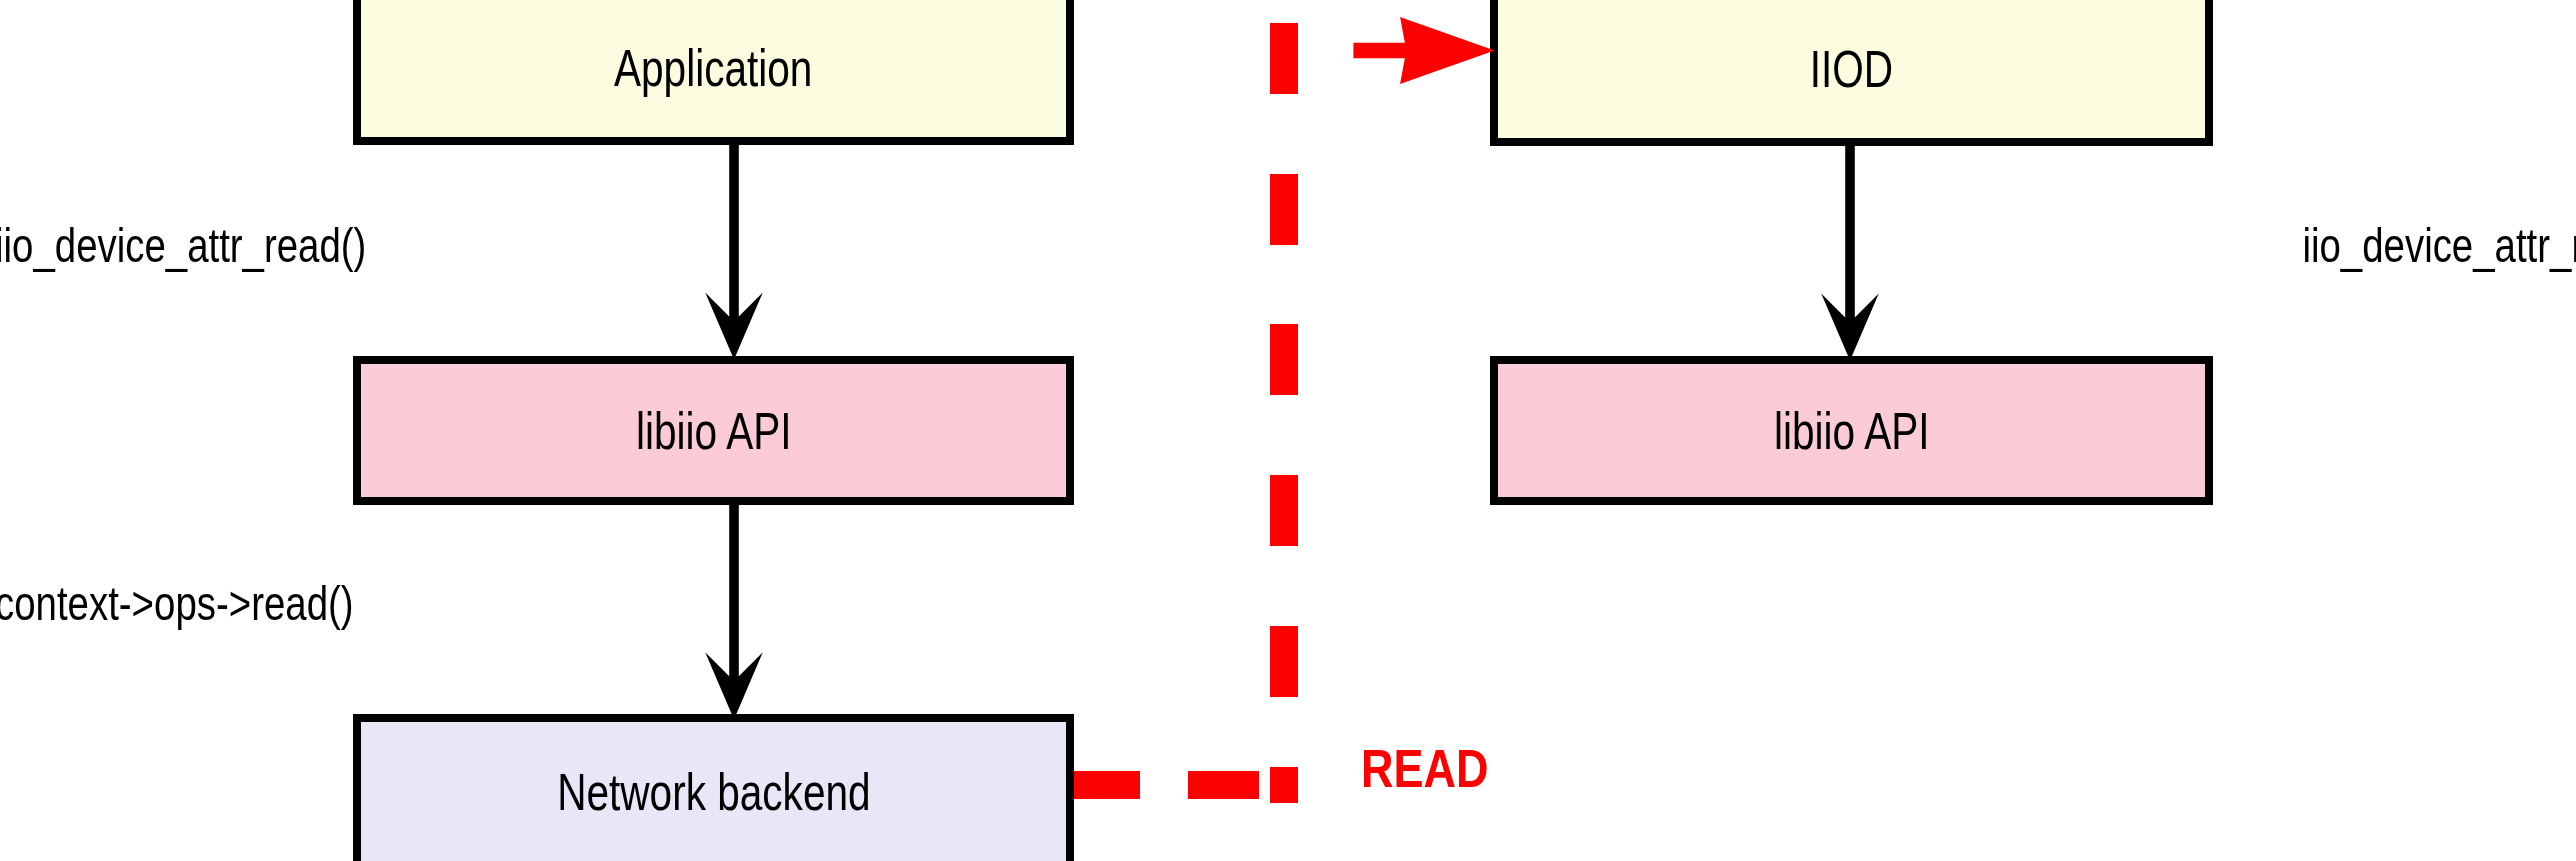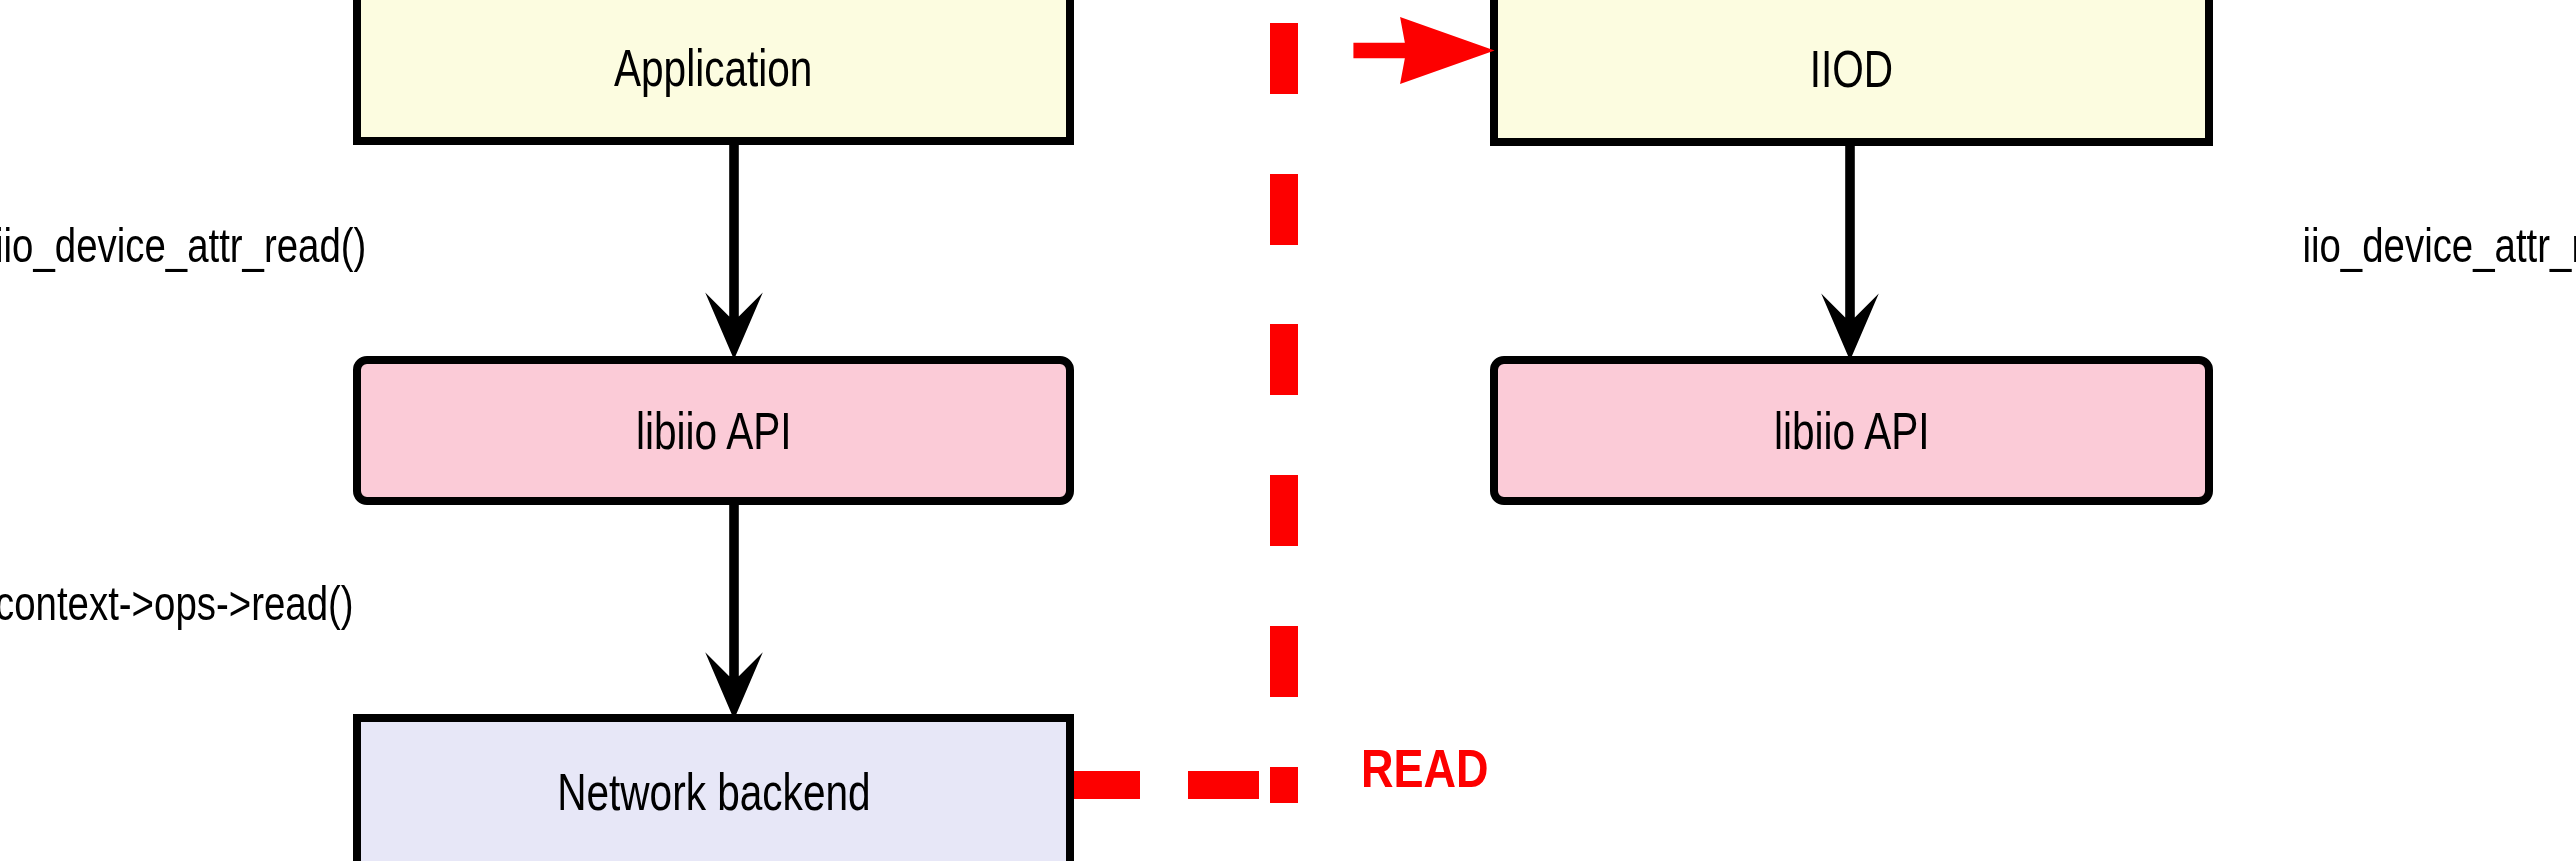--- a/index.html
+++ b/index.html
@@ -30,21 +30,21 @@
     font-size: 52px;
     color: #000000;
     line-height: 1;
     white-space: nowrap;
     letter-spacing: 0px;
     transform: scaleX(0.78);
     transform-origin: center center;
   }
 
   .fill-cream    { background-color: #fcfce0; }
-  .fill-pink     { background-color: #fbcbd7; border-radius: 14px; }
+  .fill-pink     { background-color: #fbcbd7; }
   .fill-lavender { background-color: #e7e7f7; }
 
   
   #node-application { left: 353px; top: -8.4px; width: 721px; height: 153px; }
   
   #node-libiio-left { left: 353px; top: 356px; width: 721px; height: 149px; }
   
   #node-network-backend { left: 353px; top: 714px; width: 721px; height: 155px; }
   
   #node-iiod { left: 1490px; top: -8.4px; width: 723px; height: 154px; }

